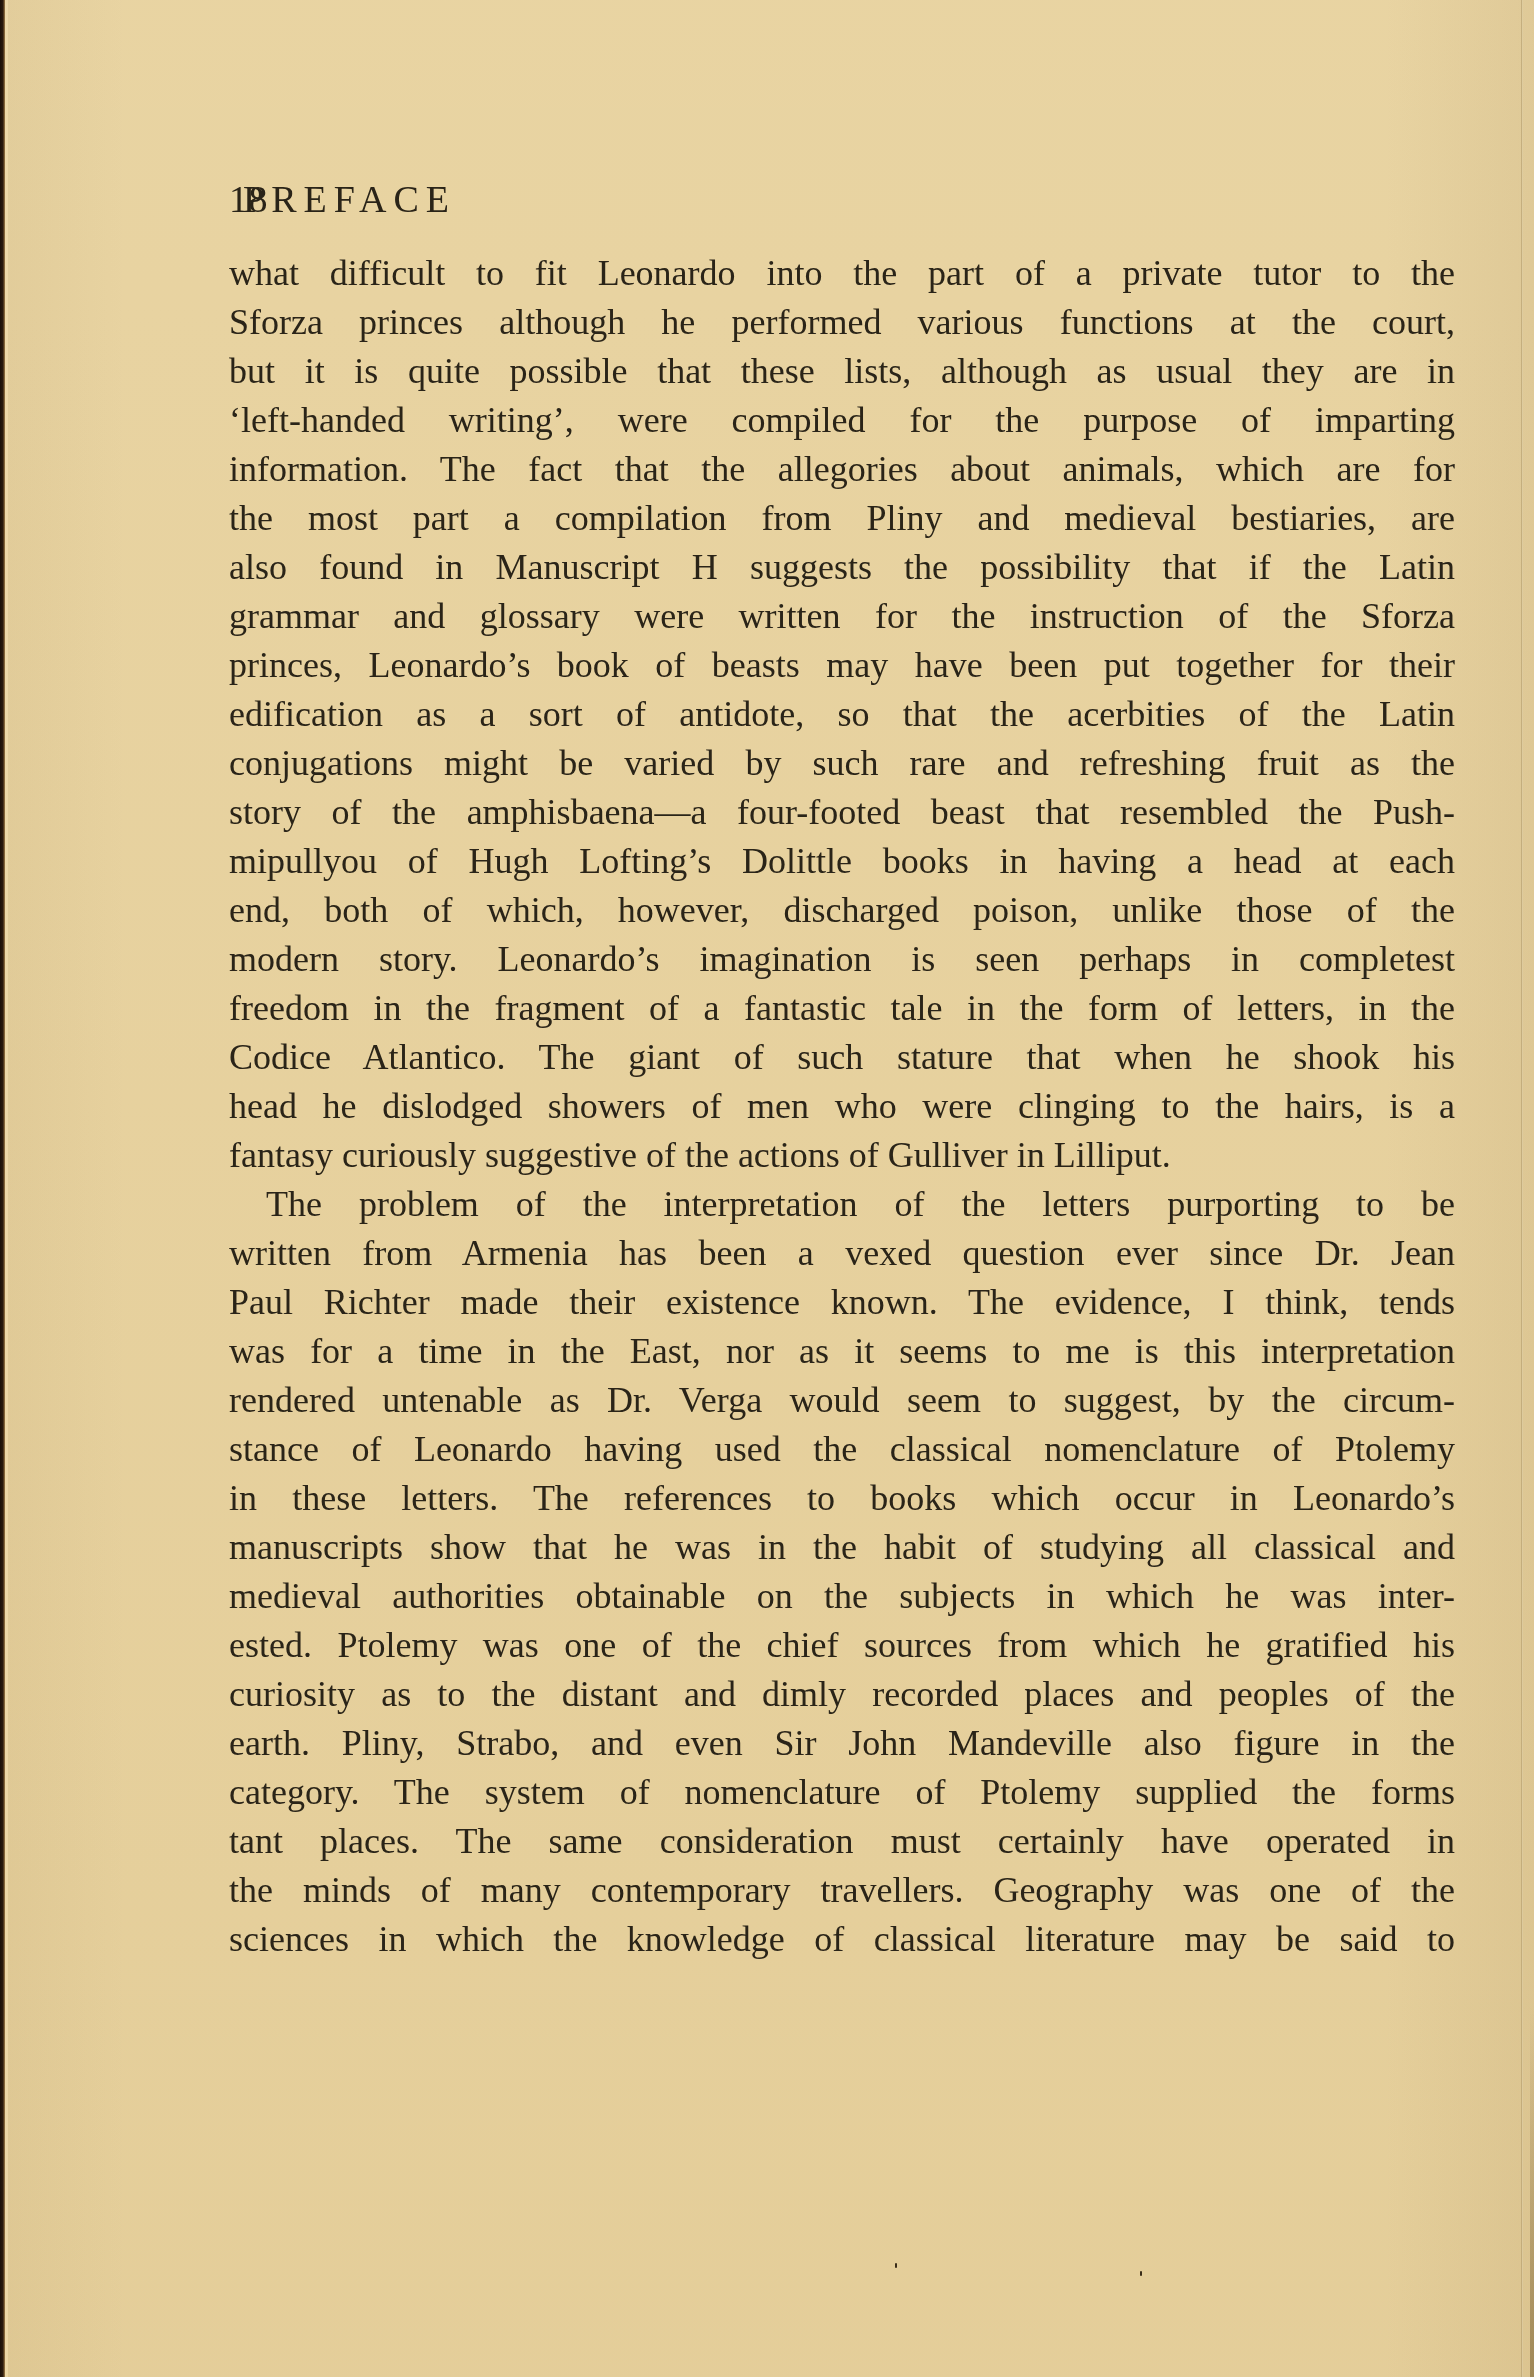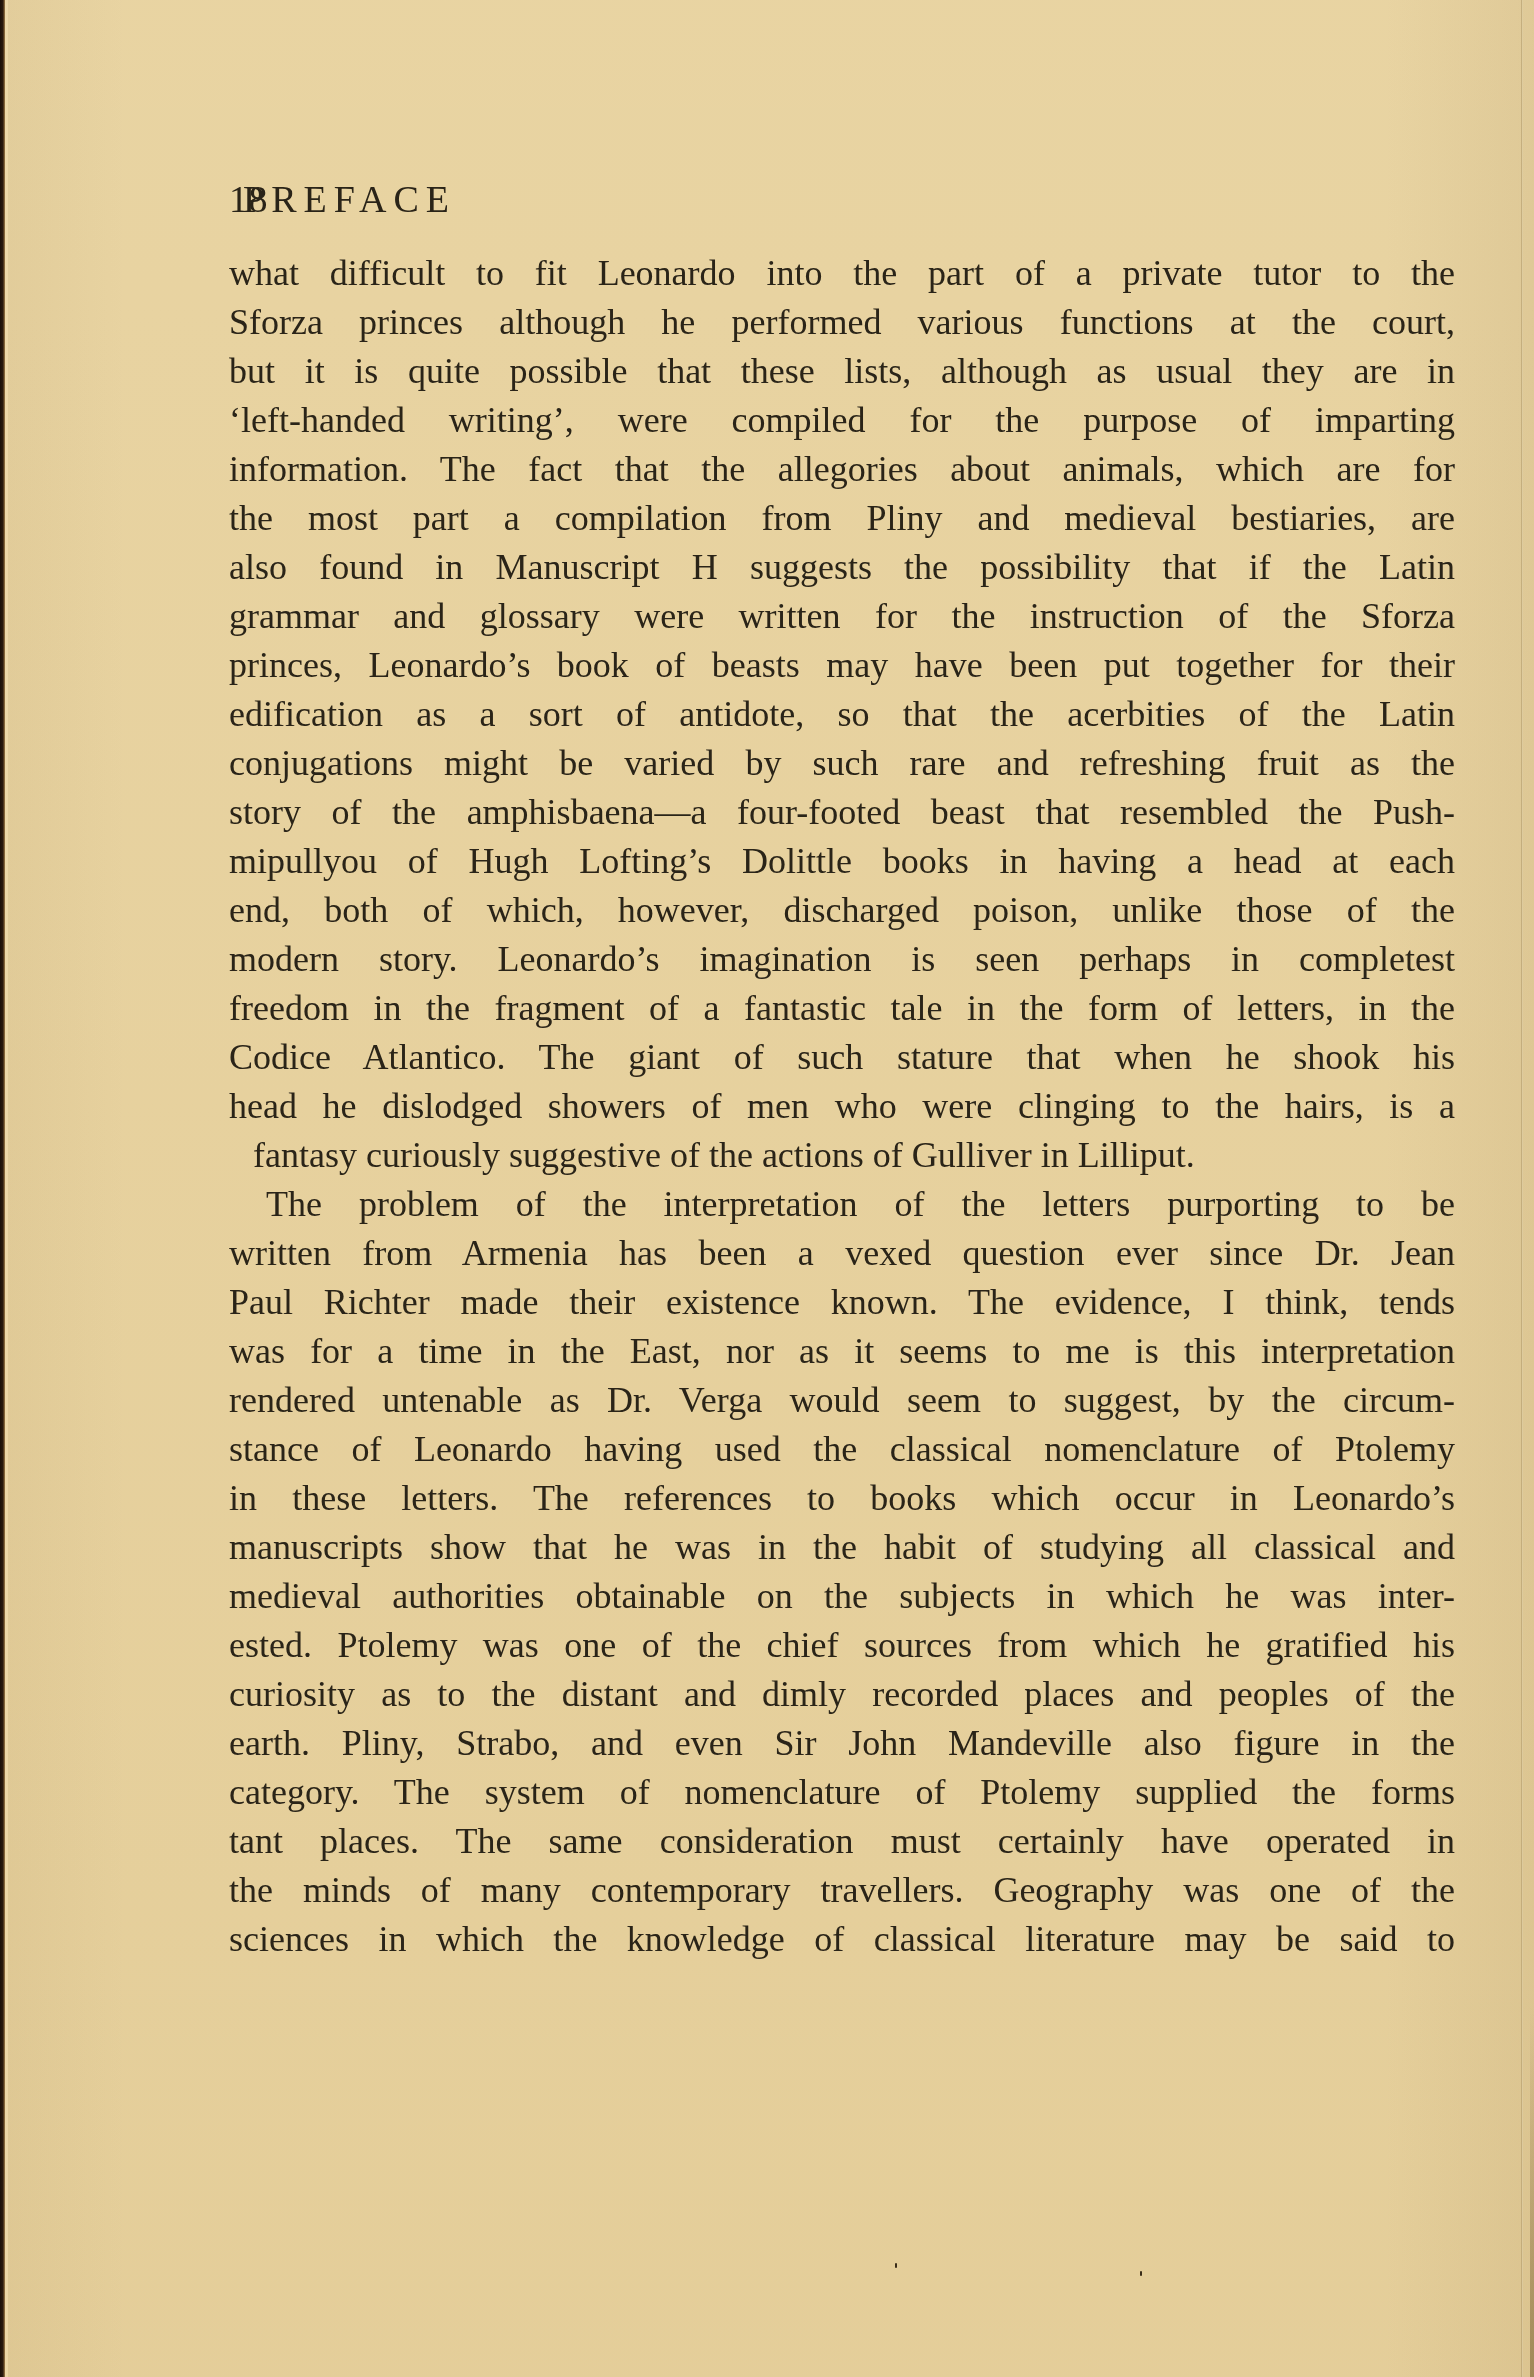--- a/index.html
+++ b/index.html
@@ -133,21 +133,21 @@
         <div class="line" style="white-space: normal; display: block; text-align-last: justify;">princes, Leonardo’s book of beasts may have been put together for their</div>
         <div class="line" style="white-space: normal; display: block; text-align-last: justify;">edification as a sort of antidote, so that the acerbities of the Latin</div>
         <div class="line" style="white-space: normal; display: block; text-align-last: justify;">conjugations might be varied by such rare and refreshing fruit as the</div>
         <div class="line" style="white-space: normal; display: block; text-align-last: justify;">story of the amphisbaena—a four-footed beast that resembled the Push-</div>
         <div class="line" style="white-space: normal; display: block; text-align-last: justify;">mipullyou of Hugh Lofting’s Dolittle books in having a head at each</div>
         <div class="line" style="white-space: normal; display: block; text-align-last: justify;">end, both of which, however, discharged poison, unlike those of the</div>
         <div class="line" style="white-space: normal; display: block; text-align-last: justify;">modern story. Leonardo’s imagination is seen perhaps in completest</div>
         <div class="line" style="white-space: normal; display: block; text-align-last: justify;">freedom in the fragment of a fantastic tale in the form of letters, in the</div>
         <div class="line" style="white-space: normal; display: block; text-align-last: justify;">Codice Atlantico. The giant of such stature that when he shook his</div>
         <div class="line" style="white-space: normal; display: block; text-align-last: justify;">head he dislodged showers of men who were clinging to the hairs, is a</div>
-        <div class="line last" style="white-space: nowrap; display: block; text-align-last: auto; margin-left: 24px;">fantasy curiously suggestive of the actions of Gulliver in Lilliput.</div>
+        <div class="line last" style="white-space: nowrap; display: block; text-align-last: auto;">fantasy curiously suggestive of the actions of Gulliver in Lilliput.</div>
       </div>
       <div>
         <div class="line indent" style="white-space: normal; display: block; text-align-last: justify;">The problem of the interpretation of the letters purporting to be</div>
         <div class="line" style="white-space: normal; display: block; text-align-last: justify;">written from Armenia has been a vexed question ever since Dr. Jean</div>
         <div class="line" style="white-space: normal; display: block; text-align-last: justify;">Paul Richter made their existence known. The evidence, I think, tends</div>
         <div class="line" style="white-space: normal; display: block; text-align-last: justify;">was for a time in the East, nor as it seems to me is this interpretation</div>
         <div class="line" style="white-space: normal; display: block; text-align-last: justify;">rendered untenable as Dr. Verga would seem to suggest, by the circum-</div>
         <div class="line" style="white-space: normal; display: block; text-align-last: justify;">stance of Leonardo having used the classical nomenclature of Ptolemy</div>
         <div class="line" style="white-space: normal; display: block; text-align-last: justify;">in these letters. The references to books which occur in Leonardo’s</div>
         <div class="line" style="white-space: normal; display: block; text-align-last: justify;">manuscripts show that he was in the habit of studying all classical and</div>

